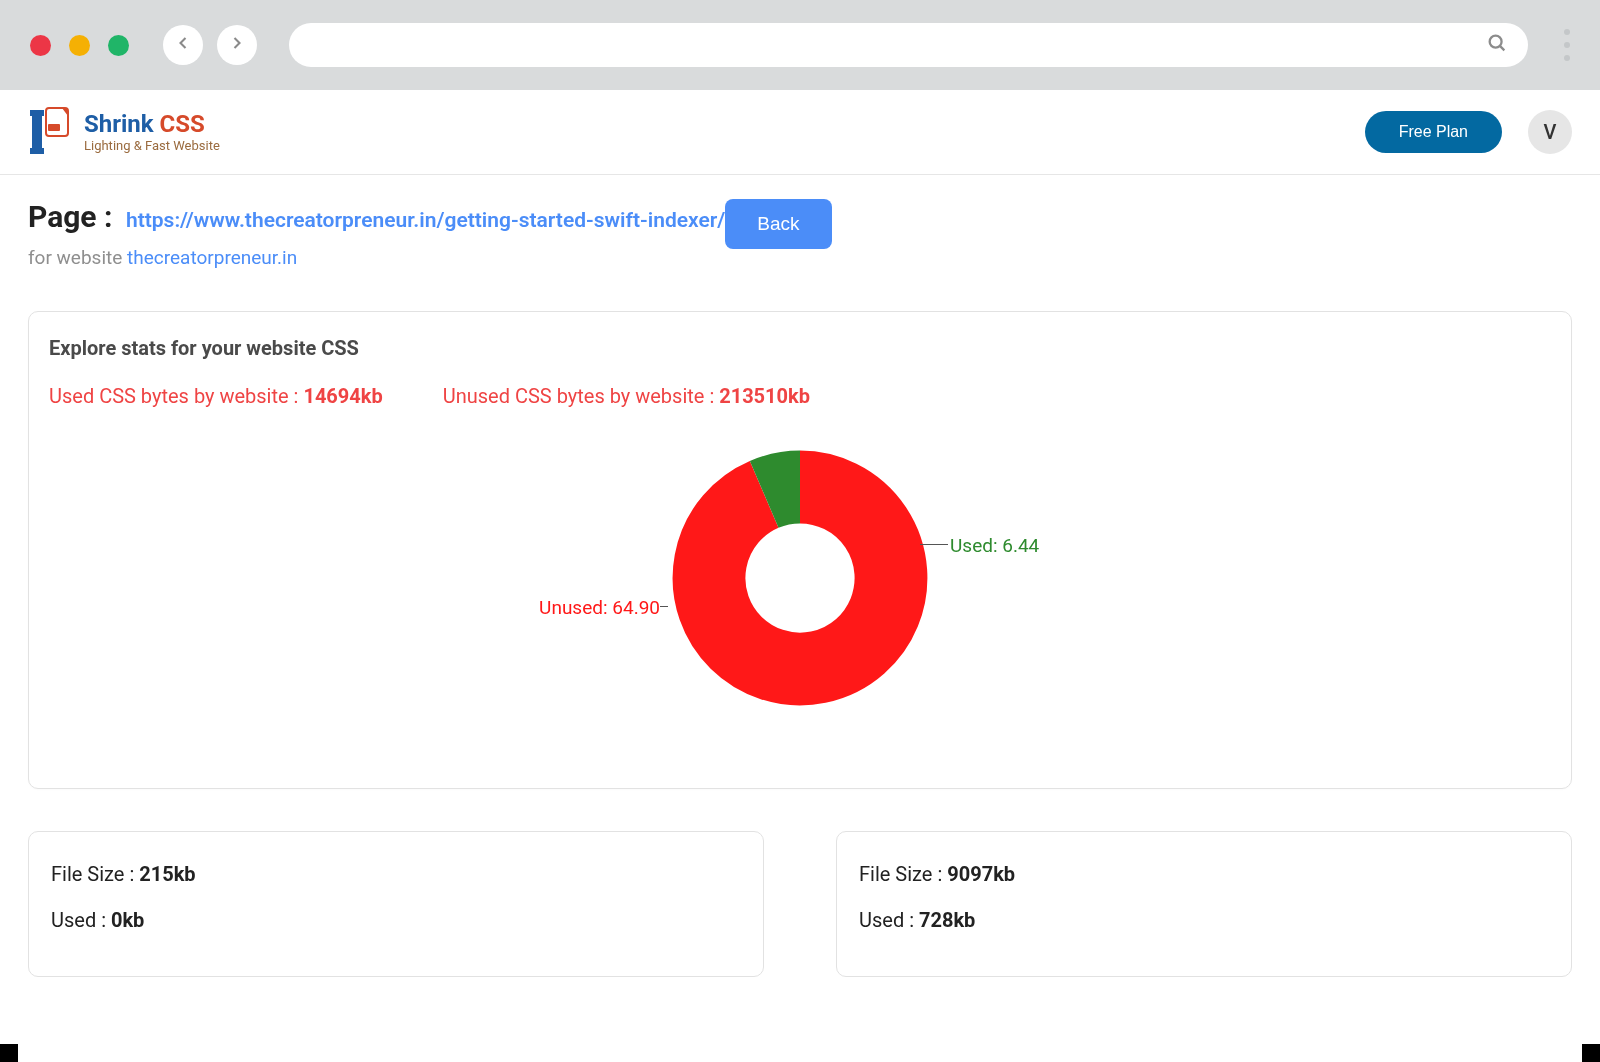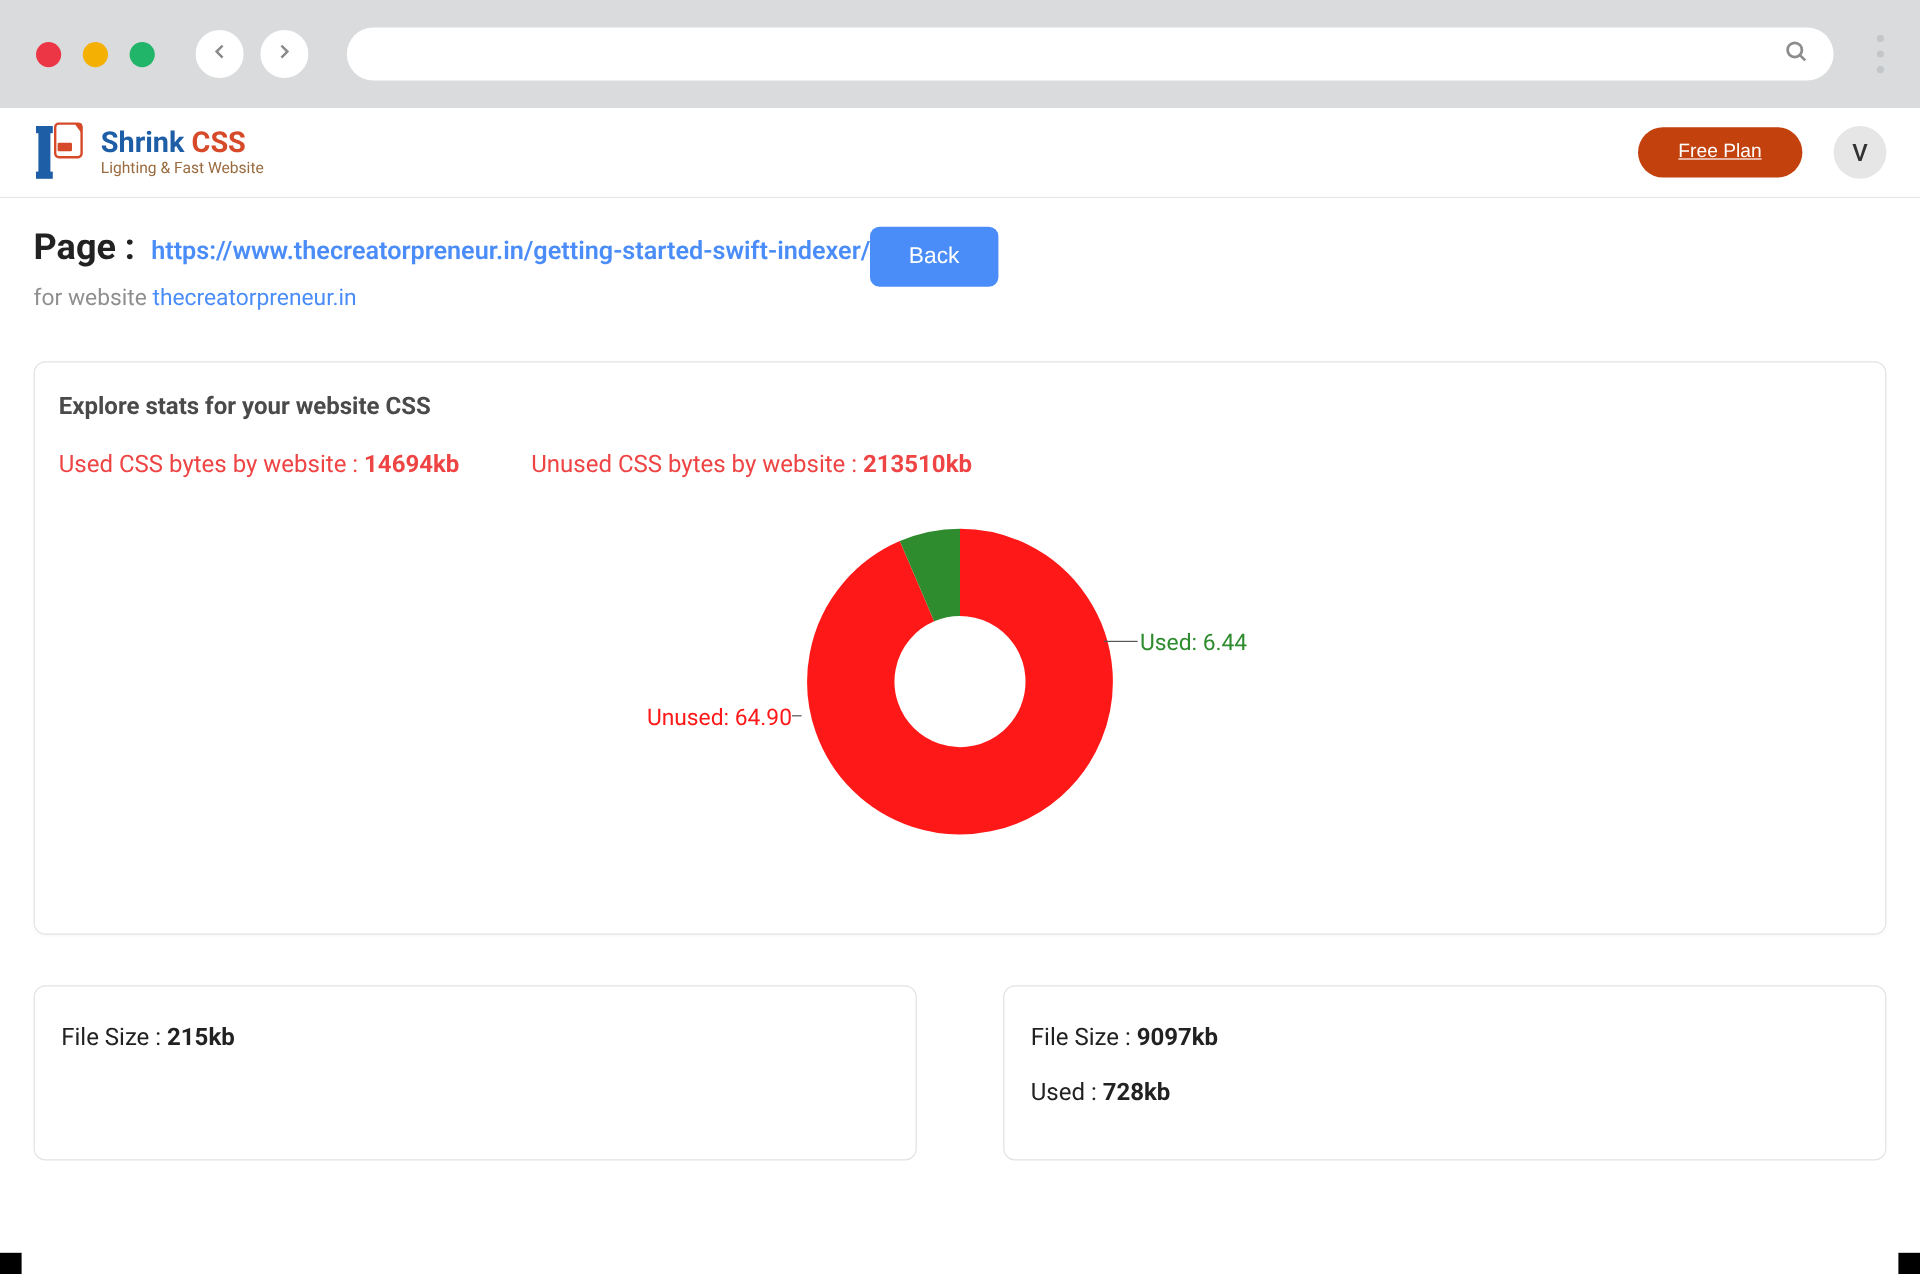--- a/index.html
+++ b/index.html
@@ -85,21 +85,21 @@
       width: 18px;
       height: 18px;
       background: #000;
     }
     .corner.tl { top: 0; left: 0; }
     .corner.tr { top: 0; right: 0; }
     .corner.bl { bottom: 0; left: 0; }
     .corner.br { bottom: 0; right: 0; }
     
     .app-header {
-      height: 75px;
+      height: 85px;
       border-bottom: 1px solid #e6e6e6;
       display: flex;
       align-items: center;
       padding: 0 28px;
       justify-content: space-between;
     }
     .logo {
       display: flex;
       align-items: center;
       gap: 12px;
@@ -125,29 +125,28 @@
       color: #9a6b3f;
       font-weight: 400;
       margin-top: 2px;
     }
     .header-right {
       display: flex;
       align-items: center;
       gap: 26px;
     }
     .plan-btn {
-      background: #c2410c;
+      background: #0369a1;
       color: #fff;
       border: none;
       border-radius: 22px;
       padding: 12px 34px;
       font-size: 16px;
       font-weight: 500;
       cursor: pointer;
-      text-decoration: underline;
     }
     .avatar {
       width: 44px;
       height: 44px;
       border-radius: 50%;
       background: #e6e6e6;
       display: flex;
       align-items: center;
       justify-content: center;
       font-size: 20px;
@@ -391,20 +390,23 @@
     <div class="leader unused"></div>
     <div class="chart-label unused">Unused: 64.90</div>
   </div>
 </div>
 
 <div class="file-cards">
   <div class="file-card">
     <div class="row">
       <span class="label">File Size : </span><span class="value">215kb</span>
     </div>
+    <div class="row">
+      <span class="label">Used : </span><span class="value">0kb</span>
+    </div>
   </div>
   <div class="file-card">
     <div class="row">
       <span class="label">File Size : </span><span class="value">9097kb</span>
     </div>
     <div class="row">
       <span class="label">Used : </span><span class="value">728kb</span>
     </div>
   </div>
 </div>

